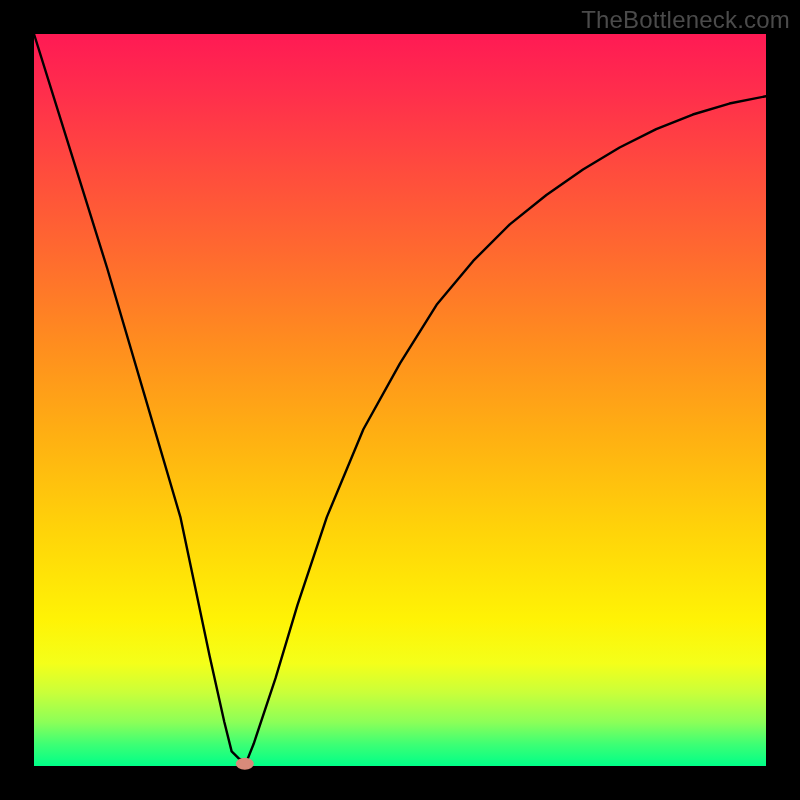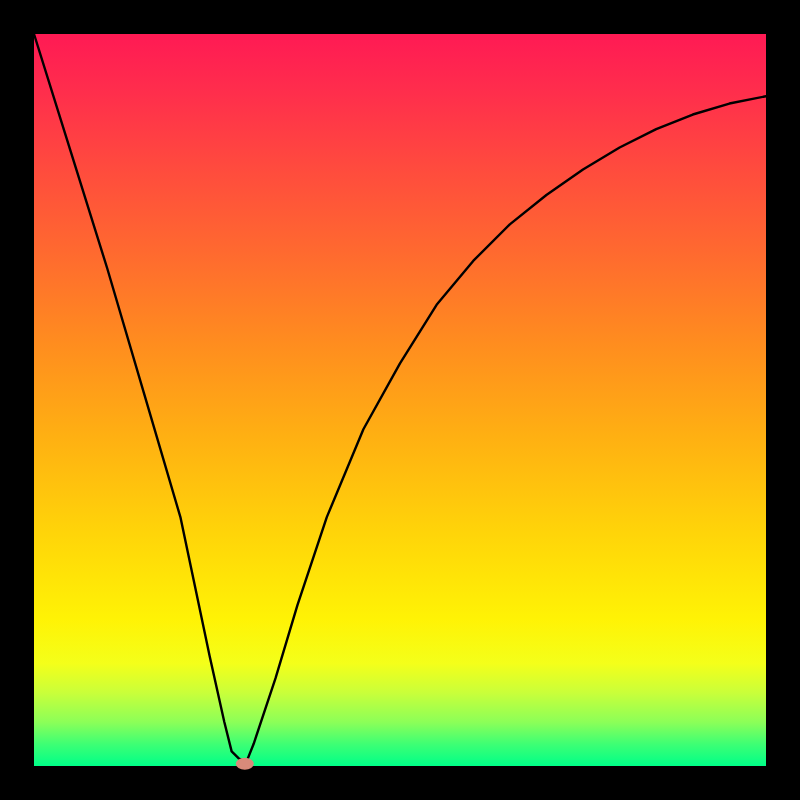--- a/index.html
+++ b/index.html
@@ -63,13 +63,14 @@
 </head>
 <body>
 
 <div class="frame">
   <div class="plot">
     <svg class="curve-svg" id="curve-svg" viewBox="0 0 732 732" preserveAspectRatio="none">
         <path d="M0.00 0.00 L36.60 117.12 L73.20 234.24 L109.80 358.68 L146.40 483.12 L175.68 622.20 L190.32 688.08 L197.64 717.36 L204.96 724.68 L212.28 728.34 L219.60 710.04 L241.56 644.16 L263.52 570.96 L292.80 483.12 L329.40 395.28 L366.00 329.40 L402.60 270.84 L439.20 226.92 L475.80 190.32 L512.40 161.04 L549.00 135.42 L585.60 113.46 L622.20 95.16 L658.80 80.52 L695.40 69.54 L732.00 62.22" fill="none" stroke="#000" stroke-width="2.4" stroke-linejoin="round" stroke-linecap="round"></path>
         <ellipse cx="210.82" cy="729.80" rx="9" ry="6" fill="#d88a7a"></ellipse>
       </svg>
   </div>
+  <div class="watermark">TheBottleneck.com</div>
 </div>
 
 </body></html>

